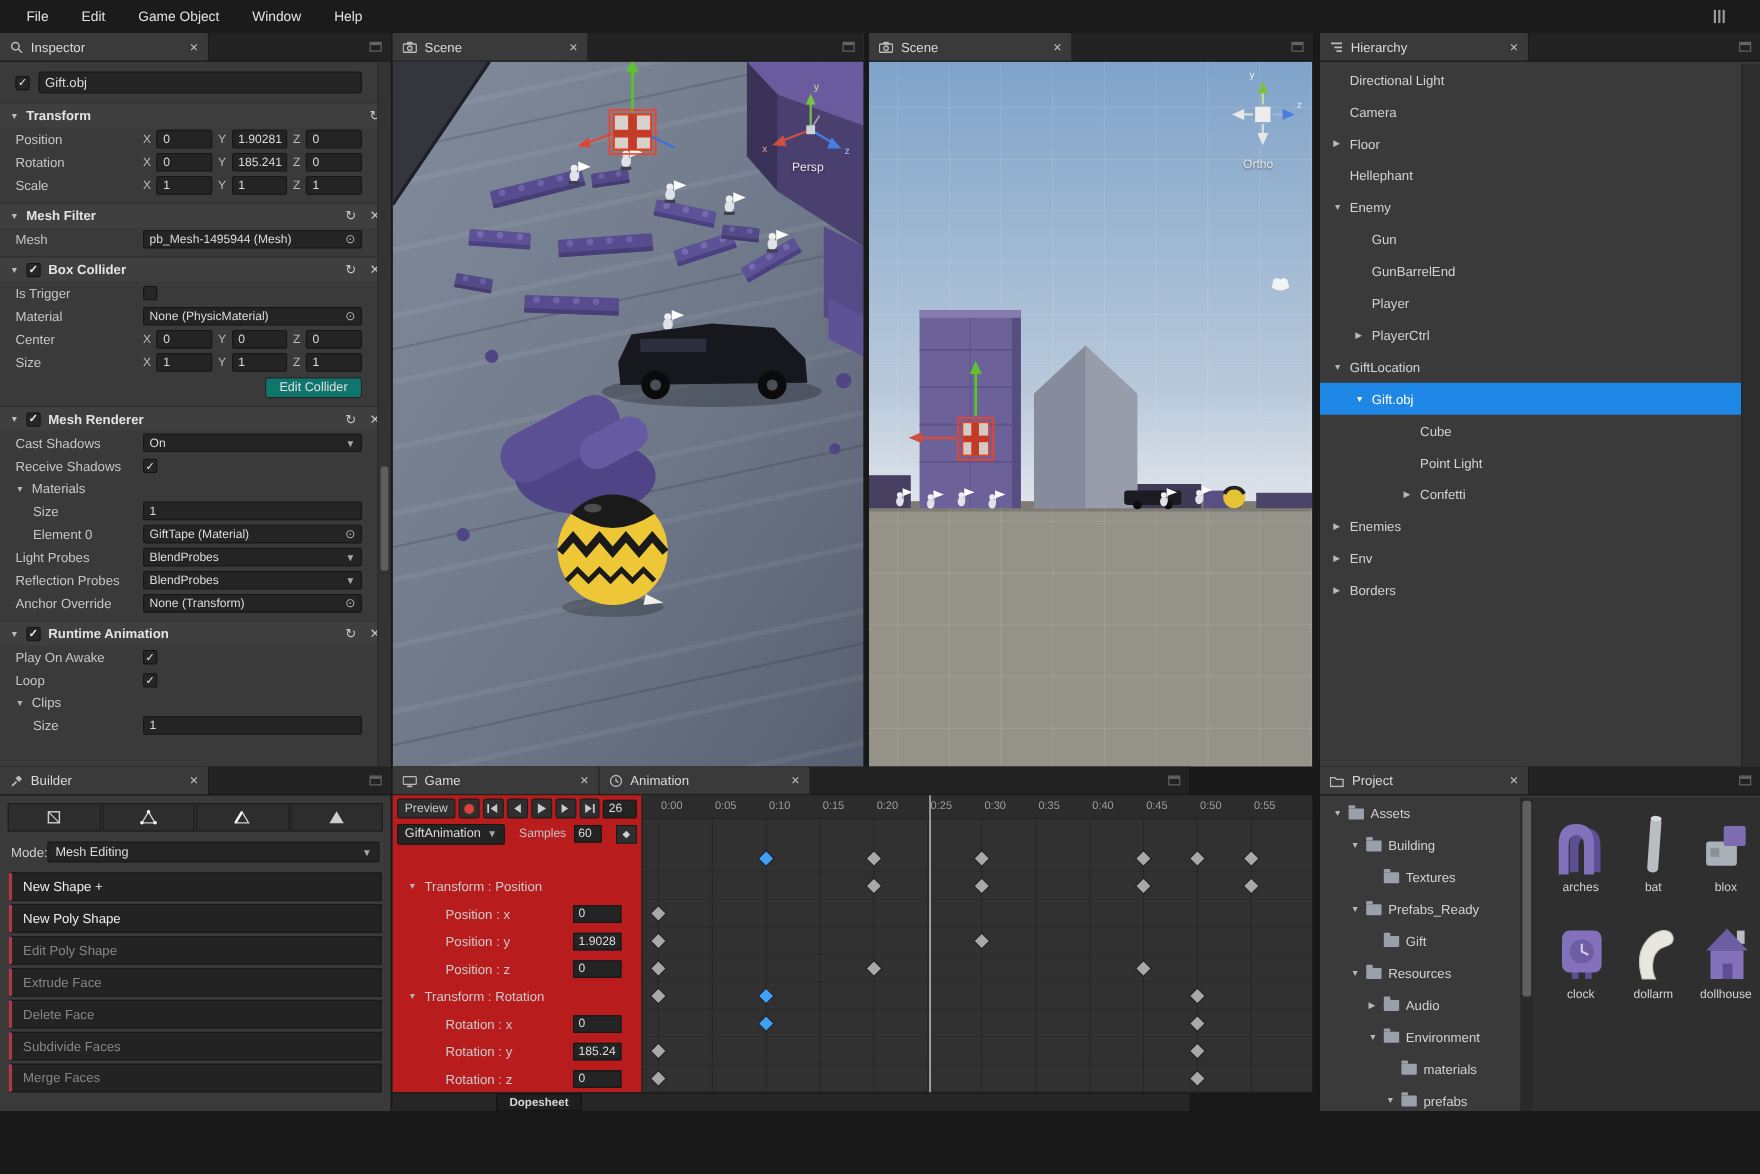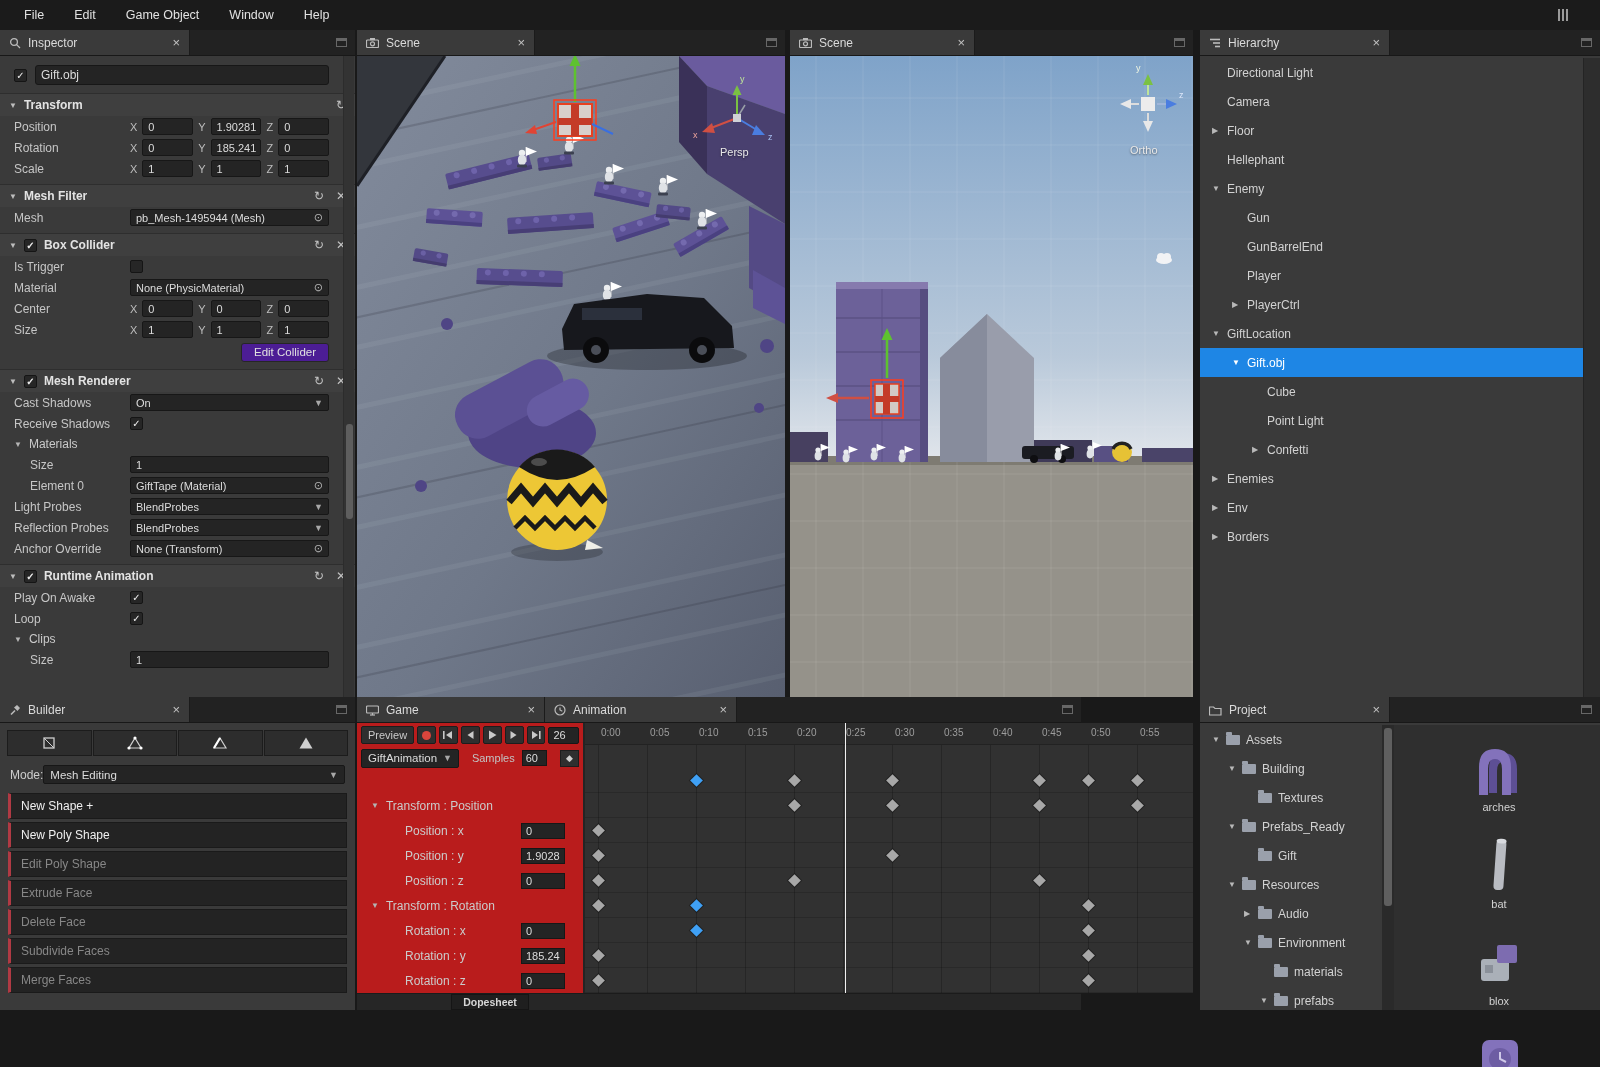--- a/index.html
+++ b/index.html
@@ -30,33 +30,33 @@
 .namefld{margin-left:8px;height:20px;font-size:12px;border-radius:3px}
 .vec{display:flex;align-items:center;gap:5px;flex:1}
 .axis{font-size:11px;color:#bdbdbd}
 .pickicon{margin-left:auto;color:#b5b5b5;font-size:11px;flex:none}
 .caret{margin-left:auto;color:#a8a8a8;font-size:9px;flex:none}
 .sect{display:flex;align-items:center;height:23px;margin-top:5px;border-top:1px solid #2e2e2e;background:#3f3f3f;padding:0 9px;font-size:12px;color:#e3e3e3;font-weight:bold;gap:7px}
 .sect .tri{font-size:8px;color:#bdbdbd;font-weight:normal}
 .hicons{margin-left:auto;display:flex;gap:12px;color:#c3c3c3;font-weight:normal;font-size:12px}
 .fold{display:flex;align-items:center;height:20px;padding:0 14px;font-size:12px;color:#cacaca;gap:7px}
 .fold .tri{font-size:8px;color:#b5b5b5}
-.btn{background:#4c1d95;border:1px solid #262626;border-radius:3px;color:#e0e0e0;font-size:11.5px;display:flex;align-items:center;justify-content:center;height:19px;padding:0 12px}
+.btn{background:#0f766e;border:1px solid #262626;border-radius:3px;color:#e0e0e0;font-size:11.5px;display:flex;align-items:center;justify-content:center;height:19px;padding:0 12px}
 .editcollider-row{display:flex;justify-content:flex-end;padding:2px 26px 2px 14px;height:24px;align-items:center}
 .vscroll{position:absolute;right:1px;top:0;bottom:0;width:11px;background:#333;border-left:1px solid #2c2c2c}
 .vscroll .thumb{position:absolute;left:2px;width:7px;border-radius:3px;background:#5e5e5e}
 
 .viewport{position:absolute;left:0;top:26px;right:0;bottom:0;overflow:hidden}
 .gizmo-label{position:absolute;font-size:11px;color:#e8e8e8;text-shadow:0 1px 2px rgba(0,0,0,.5)}
 
 .hrows{position:absolute;left:0;top:28px;right:17px;bottom:0}
 .hrow{display:flex;align-items:center;height:29px;font-size:12px;color:#d2d2d2;padding-left:12px}
 .hrow .tri{width:15px;font-size:8px;color:#b8b8b8;flex:none}
 .hrow.i1{padding-left:32px}
-.hrow.i2{padding-left:52px}
+.hrow.i2{padding-left:76px}
 .hrow.sel{background:#1e86e5;color:#fff}
 .hrow.sel .tri{color:#fff}
 .hscroll{position:absolute;right:0;top:28px;bottom:0;width:17px;background:#2d2d2d;border-left:1px solid #242424}
 
 .toolrow{display:flex;gap:1px;margin:7px 7px 6px 7px}
 .toolbtn{flex:1;height:26px;background:#2d2d2d;border:1px solid #1c1c1c;display:flex;align-items:center;justify-content:center}
 .moderow{display:flex;align-items:center;padding:3px 10px 6px 10px;font-size:12px;color:#cdcdcd}
 .moderow .drop{flex:1}
 .drop{background:#242424;border:1px solid #171717;border-radius:2px;height:19px;display:flex;align-items:center;padding:0 6px;font-size:11.5px;color:#dcdcdc}
 .brow{height:26px;margin:3px 8px;background:#232323;border:1px solid #1a1a1a;border-left:3px solid #b03a44;display:flex;align-items:center;padding:0 10px;font-size:12px;color:#efefef}
@@ -90,21 +90,21 @@
 .dopebtn{margin-left:94px;width:78px;background:#1f1f1f;border:1px solid #151515;color:#d6d6d6;font-size:10.5px;display:flex;align-items:center;justify-content:center;font-weight:bold}
 
 .ptree{position:absolute;left:0;top:28px;width:182px;bottom:0;overflow:hidden}
 .prow2{display:flex;align-items:center;height:29px;font-size:12px;color:#d2d2d2;padding-left:12px;white-space:nowrap}
 .prow2 .tri{width:14px;font-size:8px;color:#b8b8b8;flex:none}
 .prow2.i1{padding-left:28px}.prow2.i2{padding-left:44px}.prow2.i3{padding-left:60px}
 .folder{width:14px;height:10px;background:#9aa0ab;border-radius:1px;position:relative;margin-right:6px;flex:none}
 .folder::before{content:"";position:absolute;left:0;top:-3px;width:6px;height:3px;background:#9aa0ab;border-radius:1px 1px 0 0}
 .pscroll{position:absolute;left:182px;top:28px;width:12px;bottom:0;background:#2a2a2a}
 .pscroll .thumb{position:absolute;left:2px;top:3px;width:8px;height:178px;background:#5f5f5f;border-radius:3px}
-.pgrid{position:absolute;left:194px;top:28px;right:0;bottom:0;background:#2f2f2f;display:grid;grid-template-columns:1fr;grid-auto-rows:97px;padding:6px 10px 0 14px;column-gap:8px}
+.pgrid{position:absolute;left:194px;top:28px;right:0;bottom:0;background:#2f2f2f;display:grid;grid-template-columns:1fr 1fr 1fr;grid-auto-rows:97px;padding:6px 10px 0 14px;column-gap:8px}
 .tile{display:flex;flex-direction:column;align-items:center}
 .thumb{width:58px;height:66px;display:flex;align-items:flex-end;justify-content:center}
 .alabel{font-size:11px;color:#d2d2d2;margin-top:4px}
 </style>
 </head>
 <body>
 
 <div class="menubar">
   <span class="menu-item">File</span>
   <span class="menu-item">Edit</span>

